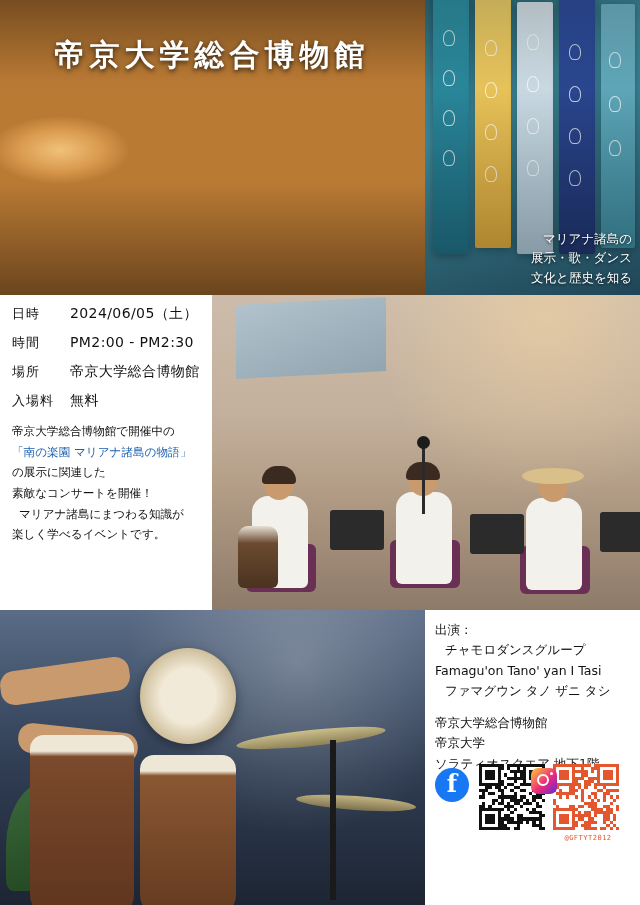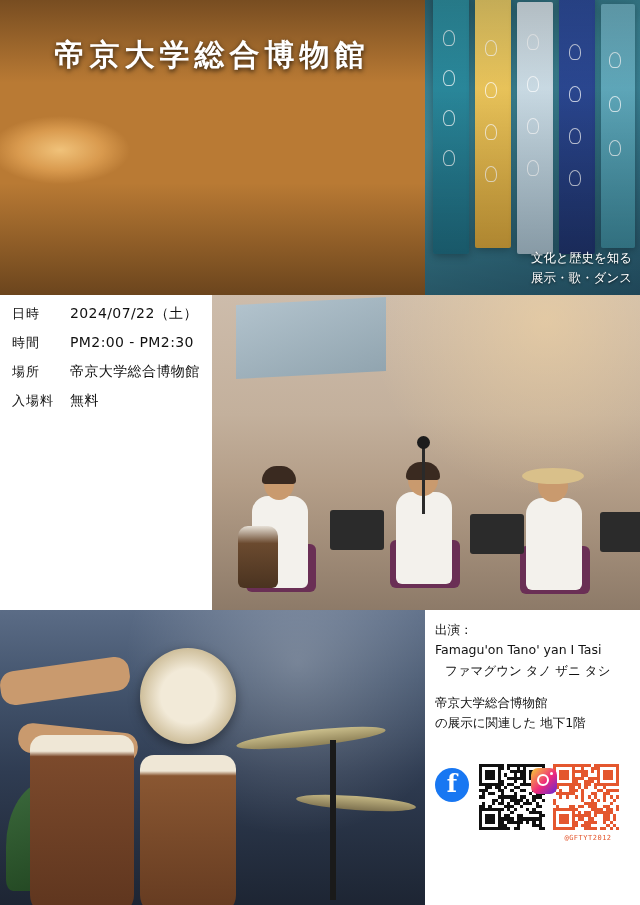--- a/index.html
+++ b/index.html
@@ -195,45 +195,54 @@
         <div class="gl" style="left:184px;top:96px"></div>
         <div class="gl" style="left:184px;top:140px"></div>
       </div>
     </div>
 
     <div class="title-wrap">
       <div class="title-main">帝京大学総合博物館</div>
     </div>
 
     <div class="top-caption">
+      <div>マリアナ諸島の</div>
+      <div>展示・歌・ダンス</div>
       <div>文化と歴史を知る</div>
-      <div>展示・歌・ダンス</div>
     </div>
   </div>
 
   <div class="mid">
 
     <div class="info">
       <div class="row">
         <div class="lab">日時</div>
-        <div class="val">2024/07/22（土）</div>
+        <div class="val">2024/06/05（土）</div>
       </div>
       <div class="row">
         <div class="lab">時間</div>
         <div class="val">PM2:00 - PM2:30</div>
       </div>
       <div class="row">
         <div class="lab">場所</div>
         <div class="val">帝京大学総合博物館</div>
       </div>
       <div class="row">
         <div class="lab">入場料</div>
         <div class="val">無料</div>
       </div>
 
+      <div class="blurb">
+        <p>帝京大学総合博物館で開催中の</p>
+        <p class="hl">「南の楽園 マリアナ諸島の物語」</p>
+        <p>の展示に関連した</p>
+        <p>素敵なコンサートを開催！</p>
+        <p class="ind">マリアナ諸島にまつわる知識が</p>
+        <p>楽しく学べるイベントです。</p>
+      </div>
     </div>
 
     <div class="mid-photo">
       <div class="screen"></div>
 
       <div class="perf p1">
         <div class="skirt"></div>
         <div class="body"></div>
         <div class="head"></div>
         <div class="hair"></div>
@@ -270,27 +279,29 @@
       <div class="arm a2"></div>
       <div class="conga c1"></div>
       <div class="conga c2"></div>
       <div class="cym"></div>
       <div class="cym2"></div>
       <div class="pole"></div>
     </div>
 
     <div class="credits">
       <div class="cred-line">出演：</div>
+      <div class="cred-line cred-ind">チャモロダンスグループ</div>
       <div class="cred-line">Famagu'on Tano' yan I Tasi</div>
       <div class="cred-line cred-ind">ファマグウン タノ ザニ タシ</div>
 
       <div class="cred-gap"></div>
 
       <div class="cred-line">帝京大学総合博物館</div>
-      <div class="cred-line">の展示に関連した 地下1階</div>
+      <div class="cred-line">帝京大学</div>
+      <div class="cred-line">ソラティオスクエア 地下1階</div>
 
       <div class="qr-area">
         <div class="fb">f</div>
         <div class="qr qr1" id="qr1">
             <div class="qr-cell" style="left: 0px; top: 0px; width: 3.14286px; height: 3.14286px; background: rgb(17, 17, 17);"></div>
             <div class="qr-cell" style="left: 3.14286px; top: 0px; width: 3.14286px; height: 3.14286px; background: rgb(17, 17, 17);"></div>
             <div class="qr-cell" style="left: 6.28571px; top: 0px; width: 3.14286px; height: 3.14286px; background: rgb(17, 17, 17);"></div>
             <div class="qr-cell" style="left: 9.42857px; top: 0px; width: 3.14286px; height: 3.14286px; background: rgb(17, 17, 17);"></div>
             <div class="qr-cell" style="left: 12.5714px; top: 0px; width: 3.14286px; height: 3.14286px; background: rgb(17, 17, 17);"></div>
             <div class="qr-cell" style="left: 15.7143px; top: 0px; width: 3.14286px; height: 3.14286px; background: rgb(17, 17, 17);"></div>

